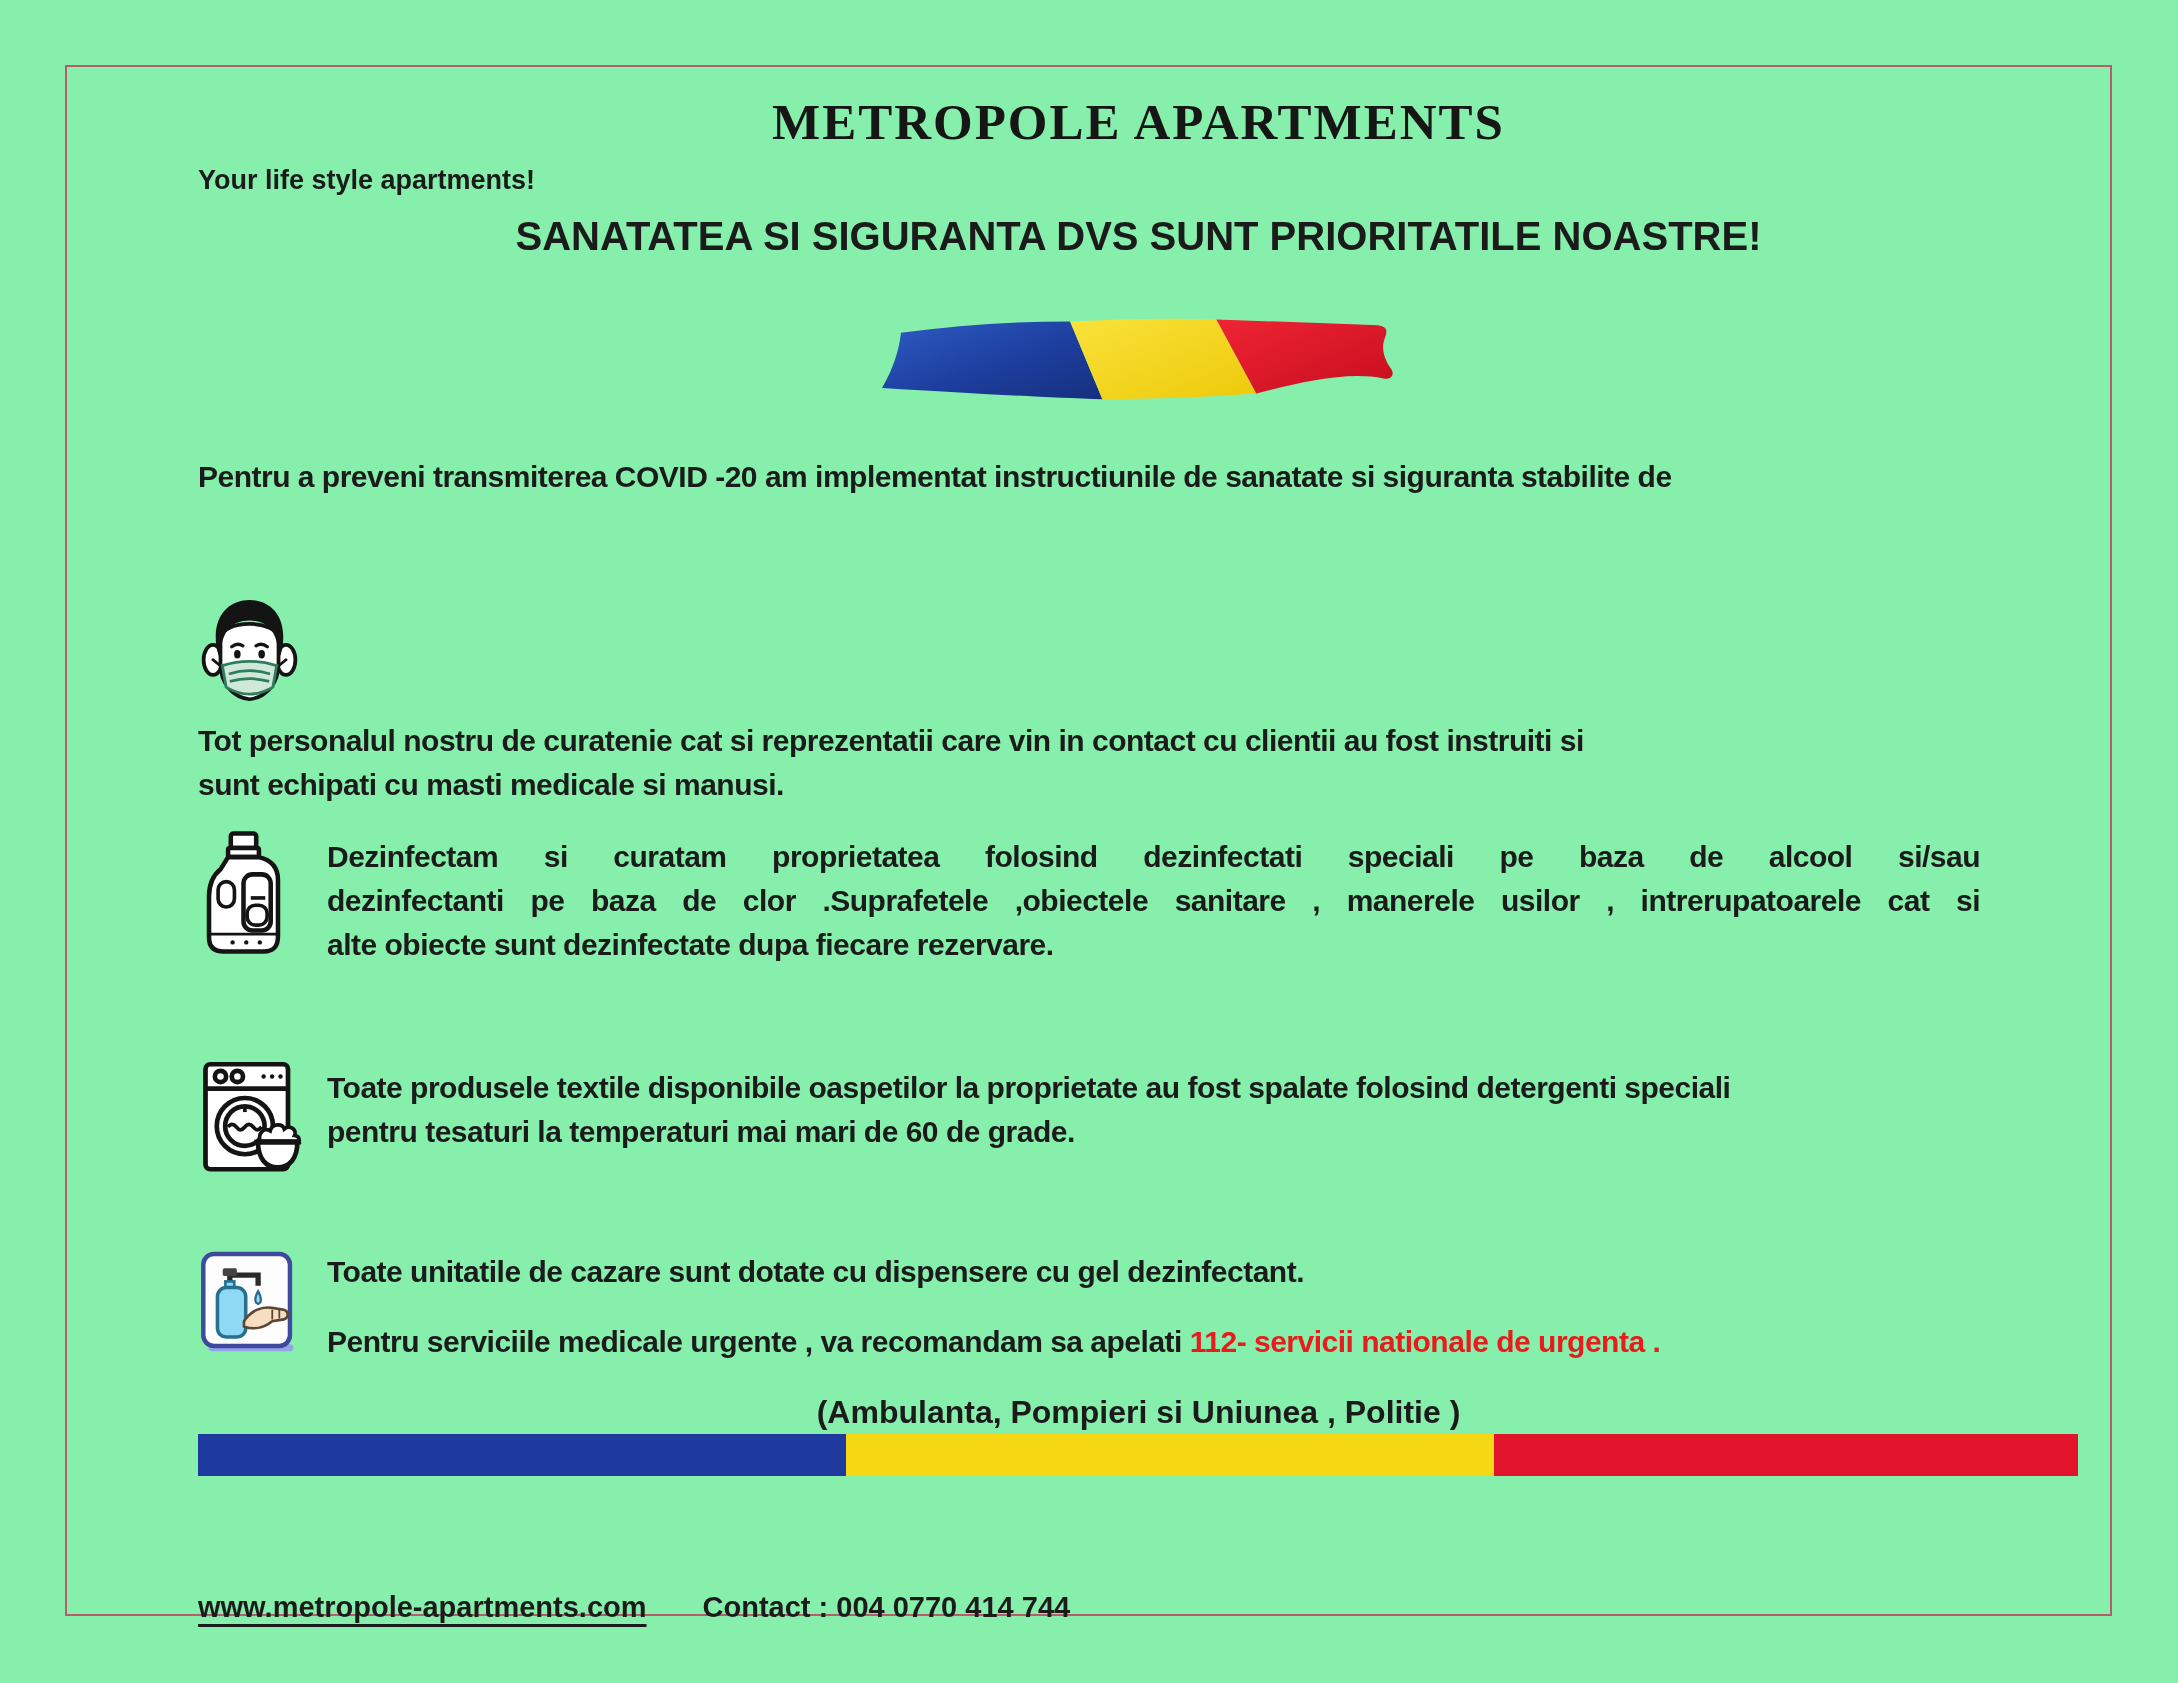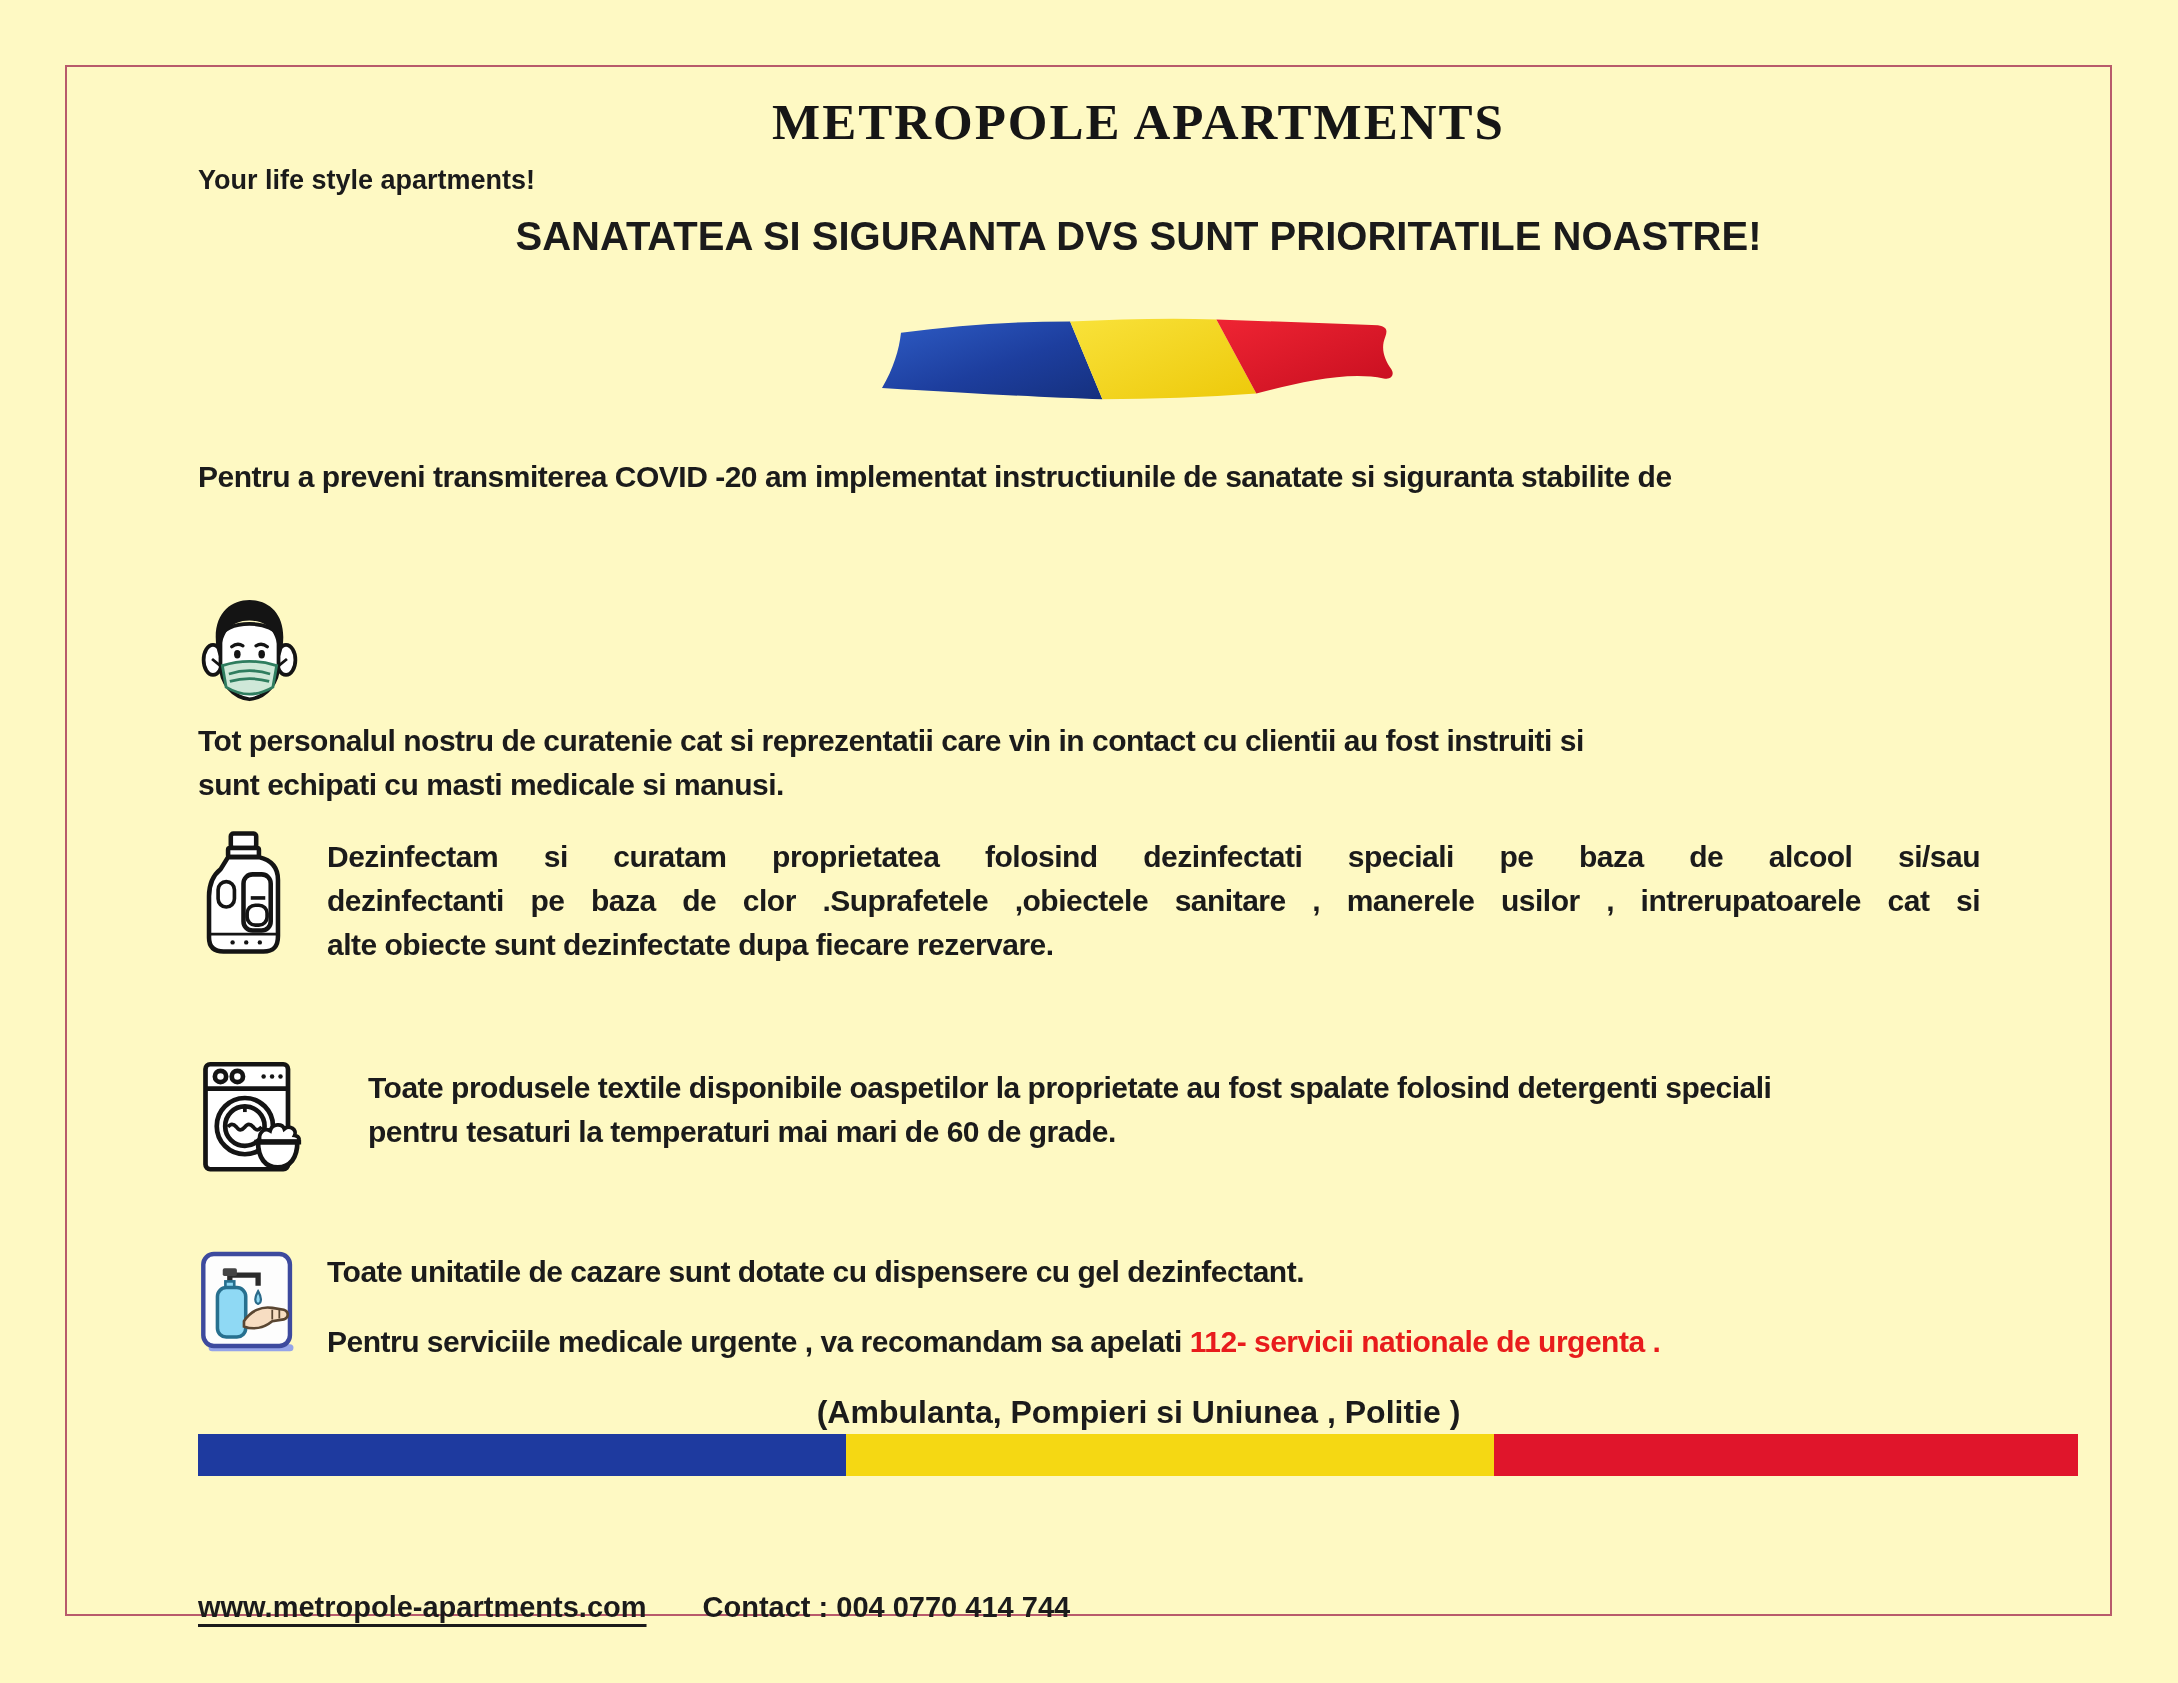--- a/index.html
+++ b/index.html
@@ -4,21 +4,21 @@
 <style>
   :root{
     --page-border:#b85b6b;
     --text:#1b1b1b;
     --alert-red:#e81c1c;
     --flag-blue:#1e3a9f;
     --flag-yellow:#f5d813;
     --flag-red:#e0152b;
   }
   html,body{margin:0;padding:0;background:#fff;}
-  .page{position:relative;width:2178px;height:1683px;background:#fef9c3;overflow:hidden;
+  .page{position:relative;width:2178px;height:1683px;background:#86efac;overflow:hidden;
         font-family:"Liberation Sans",sans-serif;color:var(--text);}
   .frame{position:absolute;left:65px;top:65px;right:66px;bottom:67px;
          border:2px solid var(--page-border);}
   .content{position:absolute;left:198px;top:79px;width:1881px;}
 
   .brand-title{margin-top:14px;text-align:center;font-family:"Liberation Serif",serif;
                font-weight:700;font-size:51px;line-height:1.15;letter-spacing:2px;color:#161616;}
   .brand-tagline{text-align:left;font-weight:700;font-size:27px;line-height:1.2;margin-top:12px;}
   .headline{text-align:center;font-weight:700;font-size:40px;line-height:1.2;margin-top:16px;}
 
@@ -29,21 +29,21 @@
   .intro .line{white-space:nowrap;}
 
   .row{display:flex;align-items:flex-start;}
   .icon-cell{flex:0 0 129px;width:129px;}
   .txt{width:1653px;}
   .txt .line{white-space:nowrap;}
   .txt .line.just{white-space:normal;text-align:justify;text-align-last:justify;}
   .r0{margin-top:91px;flex-direction:column;}
   .r1{margin-top:28px;}
   .r1 svg{margin-top:-6px;}
-  .r2{margin-top:99px;gap:41px;}
+  .r2{margin-top:99px;}
   .r2 svg{margin-top:-8px;}
   .r3{margin-top:67px;}
   .emergency-line{margin-top:26px;}
   .red{color:var(--alert-red);}
 
   .ambulance-note{text-align:center;font-weight:700;font-size:32px;line-height:40px;margin-top:28px;}
 
   .tricolor-bar{display:flex;height:42px;margin-top:2px;width:1881px;}
   .seg-blue{width:648px;background:var(--flag-blue);}
   .seg-yellow{width:648px;background:var(--flag-yellow);}

